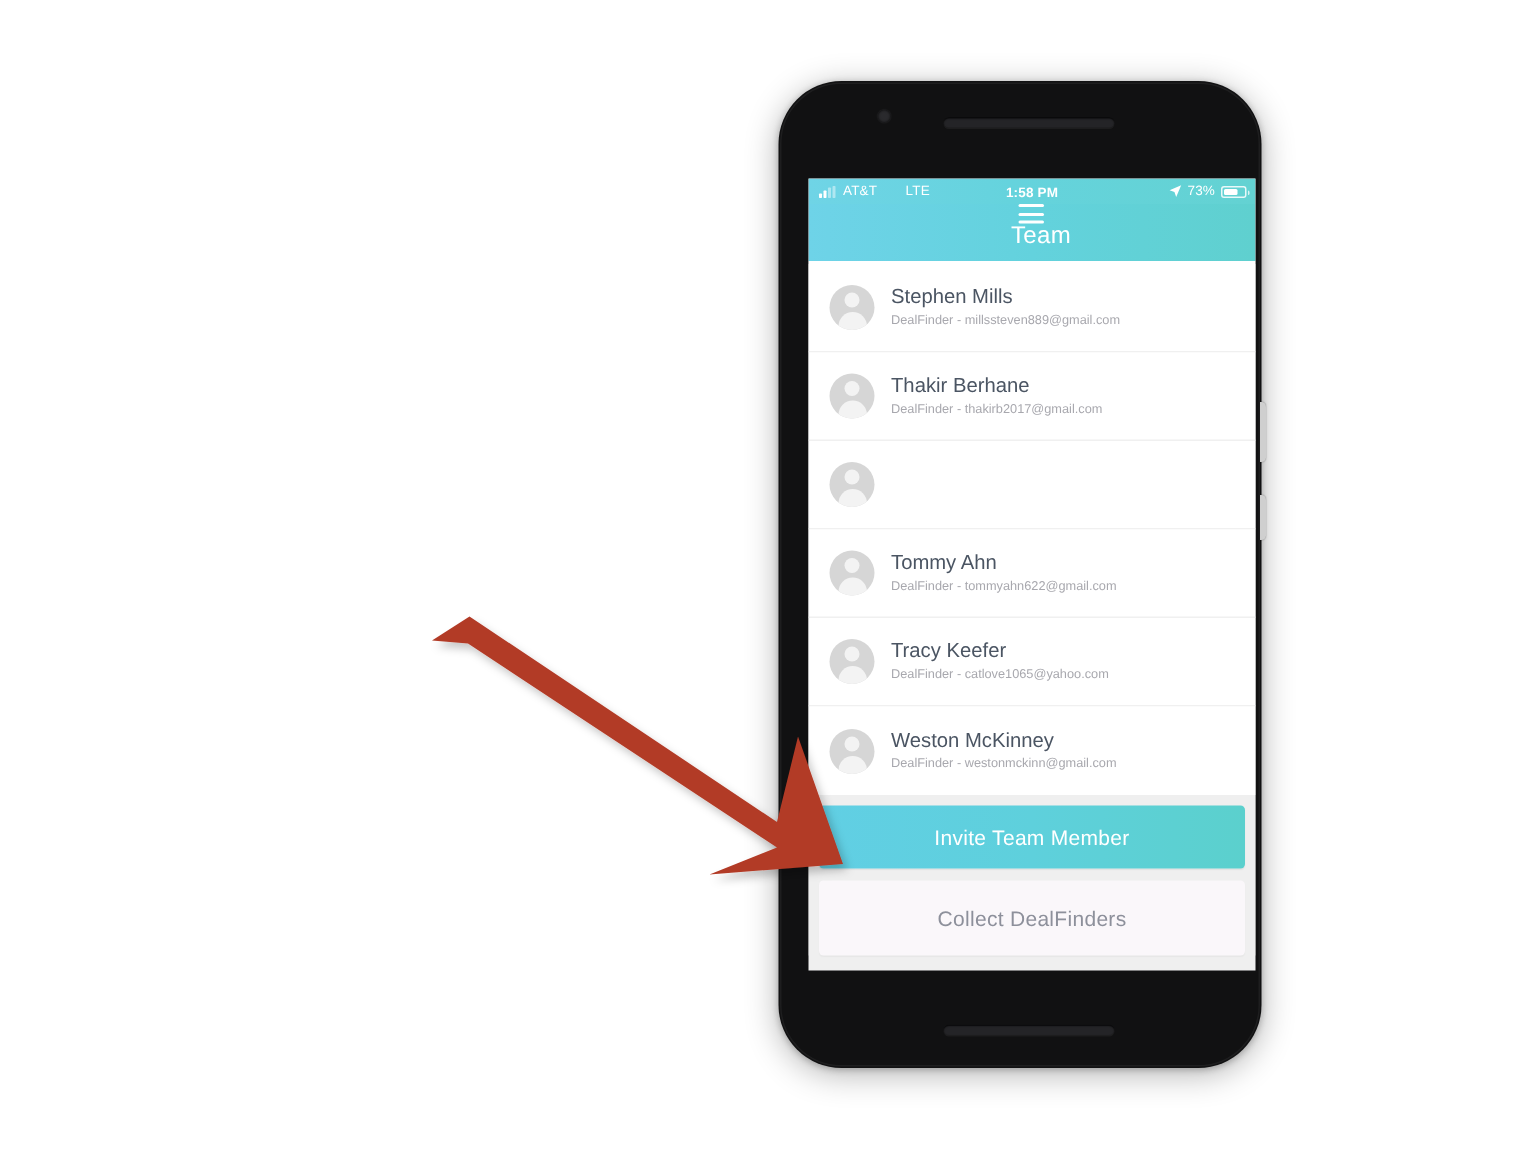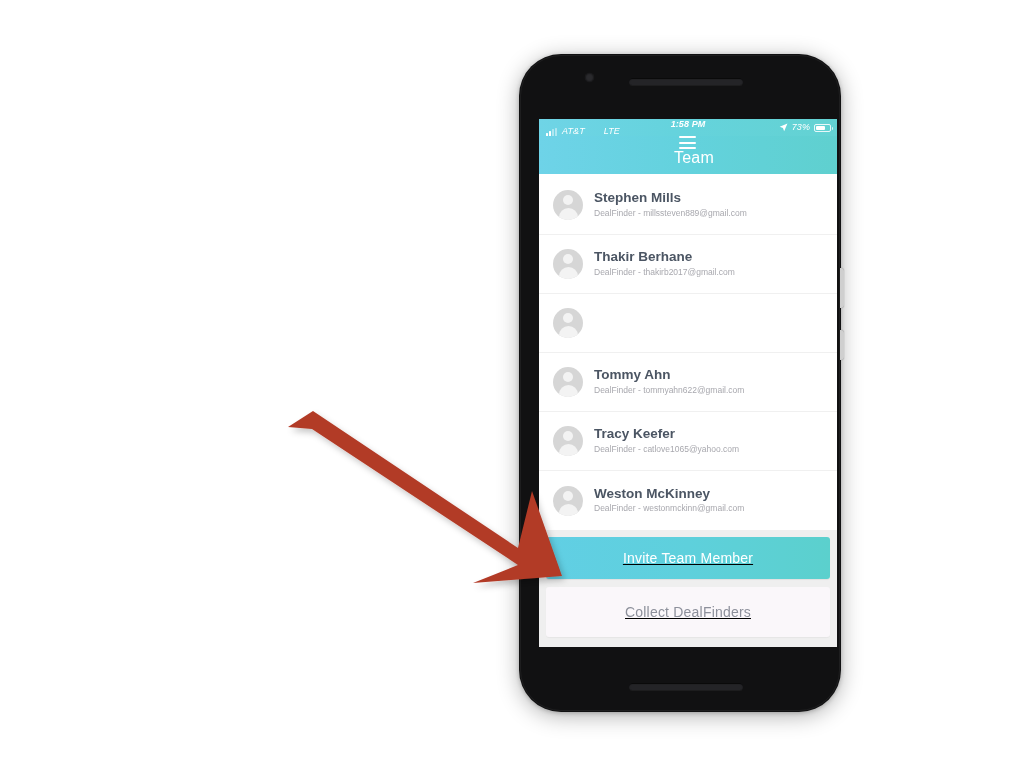--- a/index.html
+++ b/index.html
@@ -88,26 +88,26 @@
     height: 528px;
     background: #efefef;
     overflow: hidden;
   }
 
   
   #status-bar {
     height: 17px;
     background: linear-gradient(to right, #6fd4e6 0%, #65d3dd 45%, #63d2d2 100%);
     display: flex;
+    align-items: center;
     padding: 0 6px 0 7px;
     box-sizing: border-box;
     color: #ffffff;
     font-size: 9px;
     position: relative;
-    font-style: italic;
   }
   #status-left {
     display: flex;
     align-items: flex-end;
     gap: 4px;
   }
   #signal-bars {
     display: flex;
     align-items: flex-end;
     gap: 1px;
@@ -256,36 +256,34 @@
     border-radius: 9.5px 9.5px 0 0;
     background: #f3f3f3;
   }
 
   .member-text { min-width: 0; }
   .member-name {
     font-size: 13.5px;
     color: #4b5563;
     line-height: 1.25;
     white-space: nowrap;
-    font-weight: bold;
   }
   .member-sub {
     font-size: 8.5px;
     color: #a8a8ae;
     line-height: 1.4;
     margin-top: 1px;
     white-space: nowrap;
   }
 
   
   #action-area {
     background: #efefef;
     padding: 7px 7px 0 7px;
     box-sizing: border-box;
-    text-decoration: underline;
   }
   #invite-button {
     height: 42px;
     background: linear-gradient(to right, #61cfe4 0%, #5ed0dc 50%, #5bd0cd 100%);
     border-radius: 3px;
     display: flex;
     align-items: center;
     justify-content: center;
     color: #ffffff;
     font-size: 14px;

